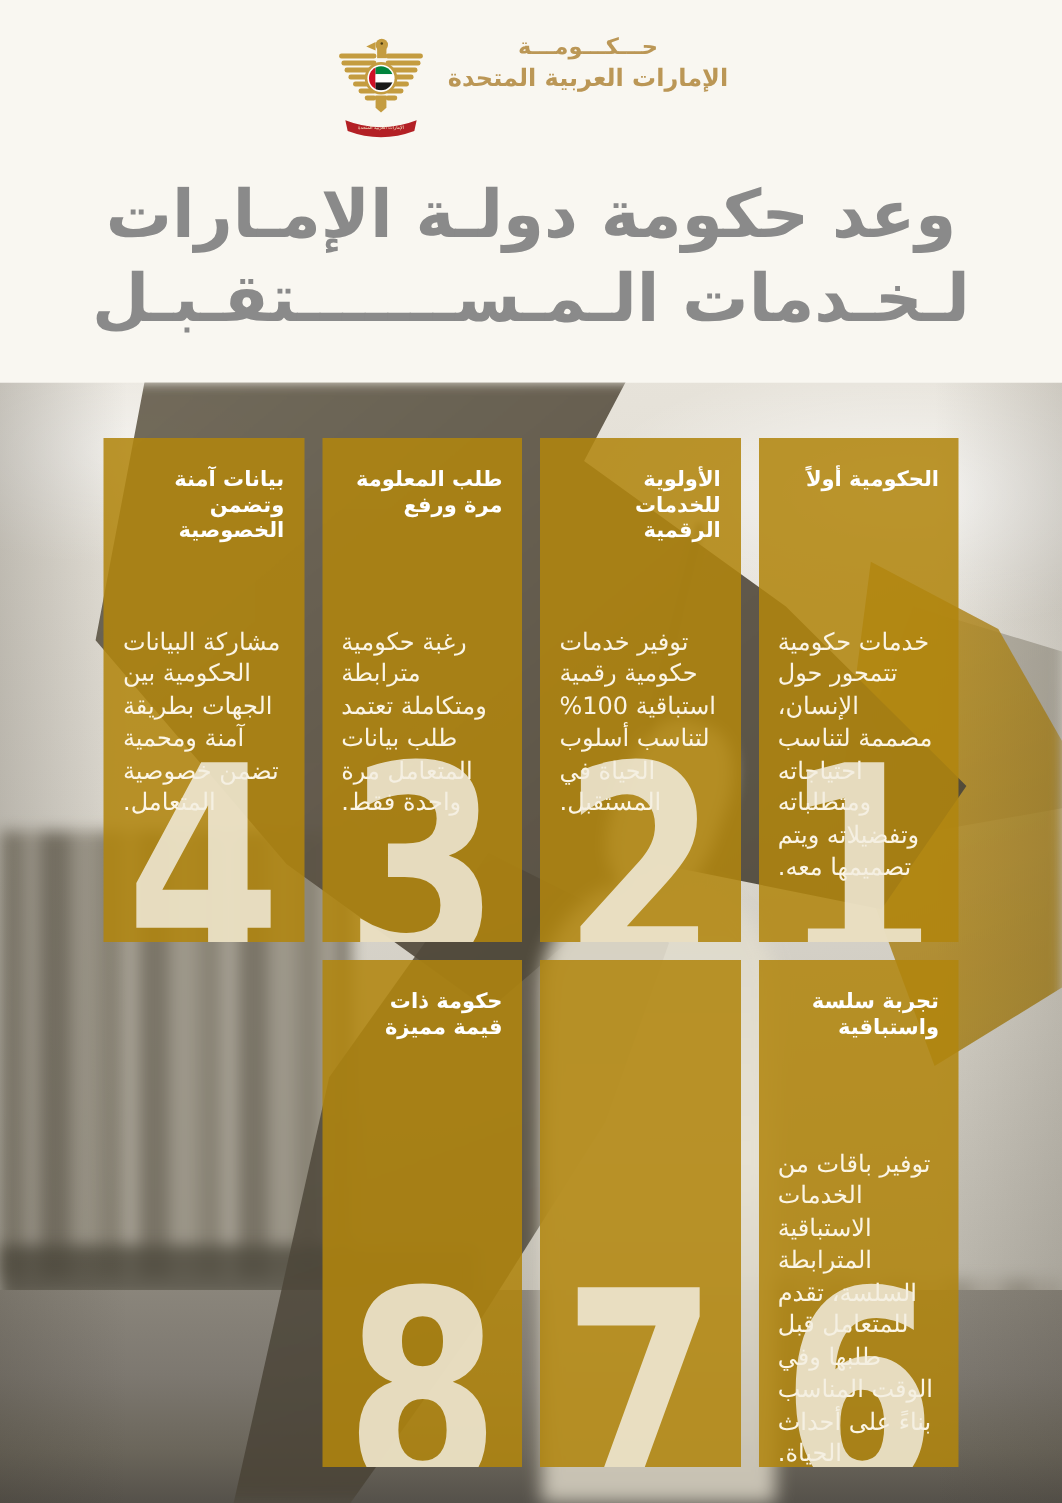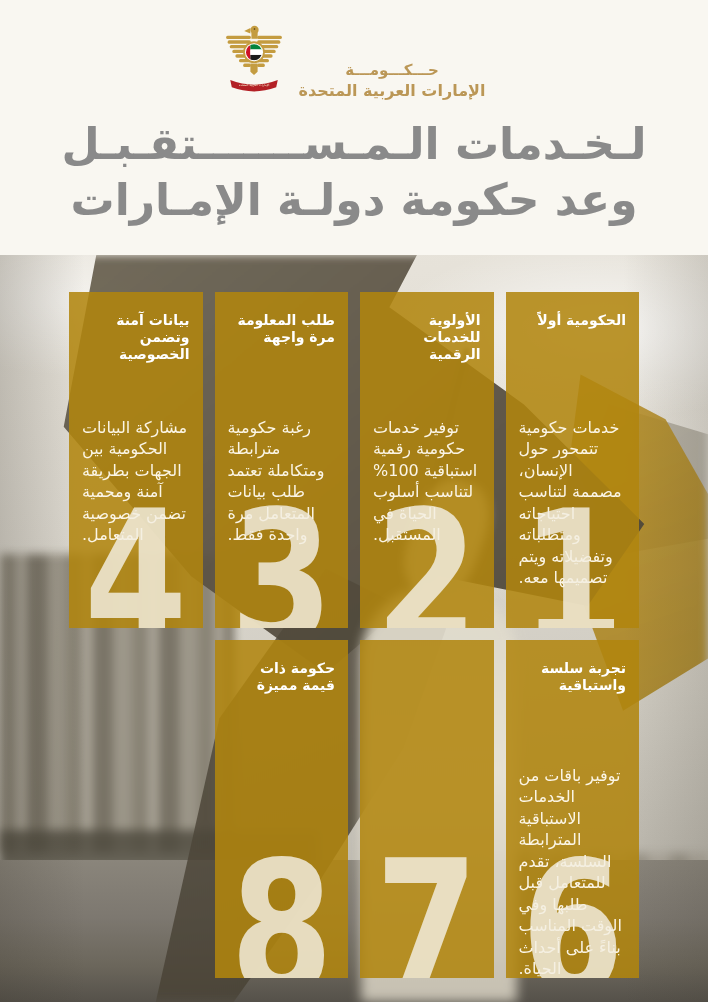--- a/index.html
+++ b/index.html
@@ -2,21 +2,21 @@
 <html lang="ar" style="--card_bg: rgba(177,133,14,0.87); --number_color: rgba(243,238,225,0.83); --title_gray: #8a8a8a; --logo_gold: #bb9756; --emblem_gold: #c49c40; --banner_red: #b32025;"><head>
 <meta charset="utf-8">
 <style>
   html,body{margin:0;padding:0;background:#ffffff;}
   .poster{
     position:relative;width:708px;height:1002px;overflow:hidden;
     background:#f9f7f1;font-family:"DejaVu Sans",sans-serif;
   }
   
   .header{position:relative;z-index:3;padding-top:22px;}
-  .logo{display:flex;justify-content:center;align-items:flex-end;gap:14px;}
+  .logo{display:flex;justify-content:center;align-items:flex-start;gap:14px;}
   .logo-text{text-align:center;color:var(--logo_gold);}
   .logo-line1{font-size:15px;font-weight:bold;letter-spacing:1px;margin-bottom:2px;direction:rtl;}
   .logo-line2{font-size:16px;font-weight:bold;direction:rtl;}
   .title{margin:16px 28px 0;text-align:center;color:var(--title_gray);
     font-weight:bold;direction:rtl;line-height:56px;font-size:44px;}
   .title span{display:block;}
   
   .photo{position:absolute;left:0;top:255px;width:708px;height:747px;overflow:hidden;z-index:1;}
   .photo>div{position:absolute;}
   .sky{inset:0;background:linear-gradient(175deg,#e8e4db 0%,#ddd9d0 35%,#d0ccc2 60%,#bab6ac 85%,#a7a399 100%);}
@@ -102,22 +102,22 @@
         </g>
         <path d="M14 112 Q60 130 106 112 L103 126 Q60 142 17 126 Z" fill="#b32025"></path>
         <text x="60" y="123" text-anchor="middle" font-size="6" fill="#f5e9c8">الإمارات العربية المتحدة</text>
       </svg>
       <div class="logo-text">
         <div class="logo-line1">حـــكـــومـــة</div>
         <div class="logo-line2">الإمارات العربية المتحدة</div>
       </div>
     </div>
     <h1 class="title">
+      <span>وعد حكومة دولـة الإمـارات</span>
       <span>لـخـدمات الـمـســـــــتقـبـل</span>
-      <span>وعد حكومة دولـة الإمـارات</span>
     </h1>
   </header>
 
   <div class="photo">
     <div class="sky"></div>
     <div class="clouds"></div>
     <div class="skyline-left"></div>
     <div class="skyline-right"></div>
     <div class="shore"></div>
     <div class="water"></div>
@@ -136,21 +136,21 @@
       <h2 class="card-title">الحكومية أولاً</h2>
       <p class="card-desc">خدمات حكومية تتمحور حول الإنسان، مصممة لتناسب احتياجاته ومتطلباته وتفضيلاته ويتم تصميمها معه.</p>
       <div class="card-number">1</div>
     </article>
     <article class="card">
       <h2 class="card-title">الأولوية للخدمات الرقمية</h2>
       <p class="card-desc">توفير خدمات حكومية رقمية استباقية 100% لتناسب أسلوب الحياة في المستقبل.</p>
       <div class="card-number">2</div>
     </article>
     <article class="card">
-      <h2 class="card-title">طلب المعلومة مرة واجهة</h2>
+      <h2 class="card-title">طلب المعلومة مرة ورفع</h2>
       <p class="card-desc">رغبة حكومية مترابطة ومتكاملة تعتمد طلب بيانات المتعامل مرة واحدة فقط.</p>
       <div class="card-number">3</div>
     </article>
     <article class="card">
       <h2 class="card-title">بيانات آمنة وتضمن الخصوصية</h2>
       <p class="card-desc">مشاركة البيانات الحكومية بين الجهات بطريقة آمنة ومحمية تضمن خصوصية المتعامل.</p>
       <div class="card-number">4</div>
     </article>
     <article class="card">
       <h2 class="card-title">تجربة سلسة واستباقية</h2>

